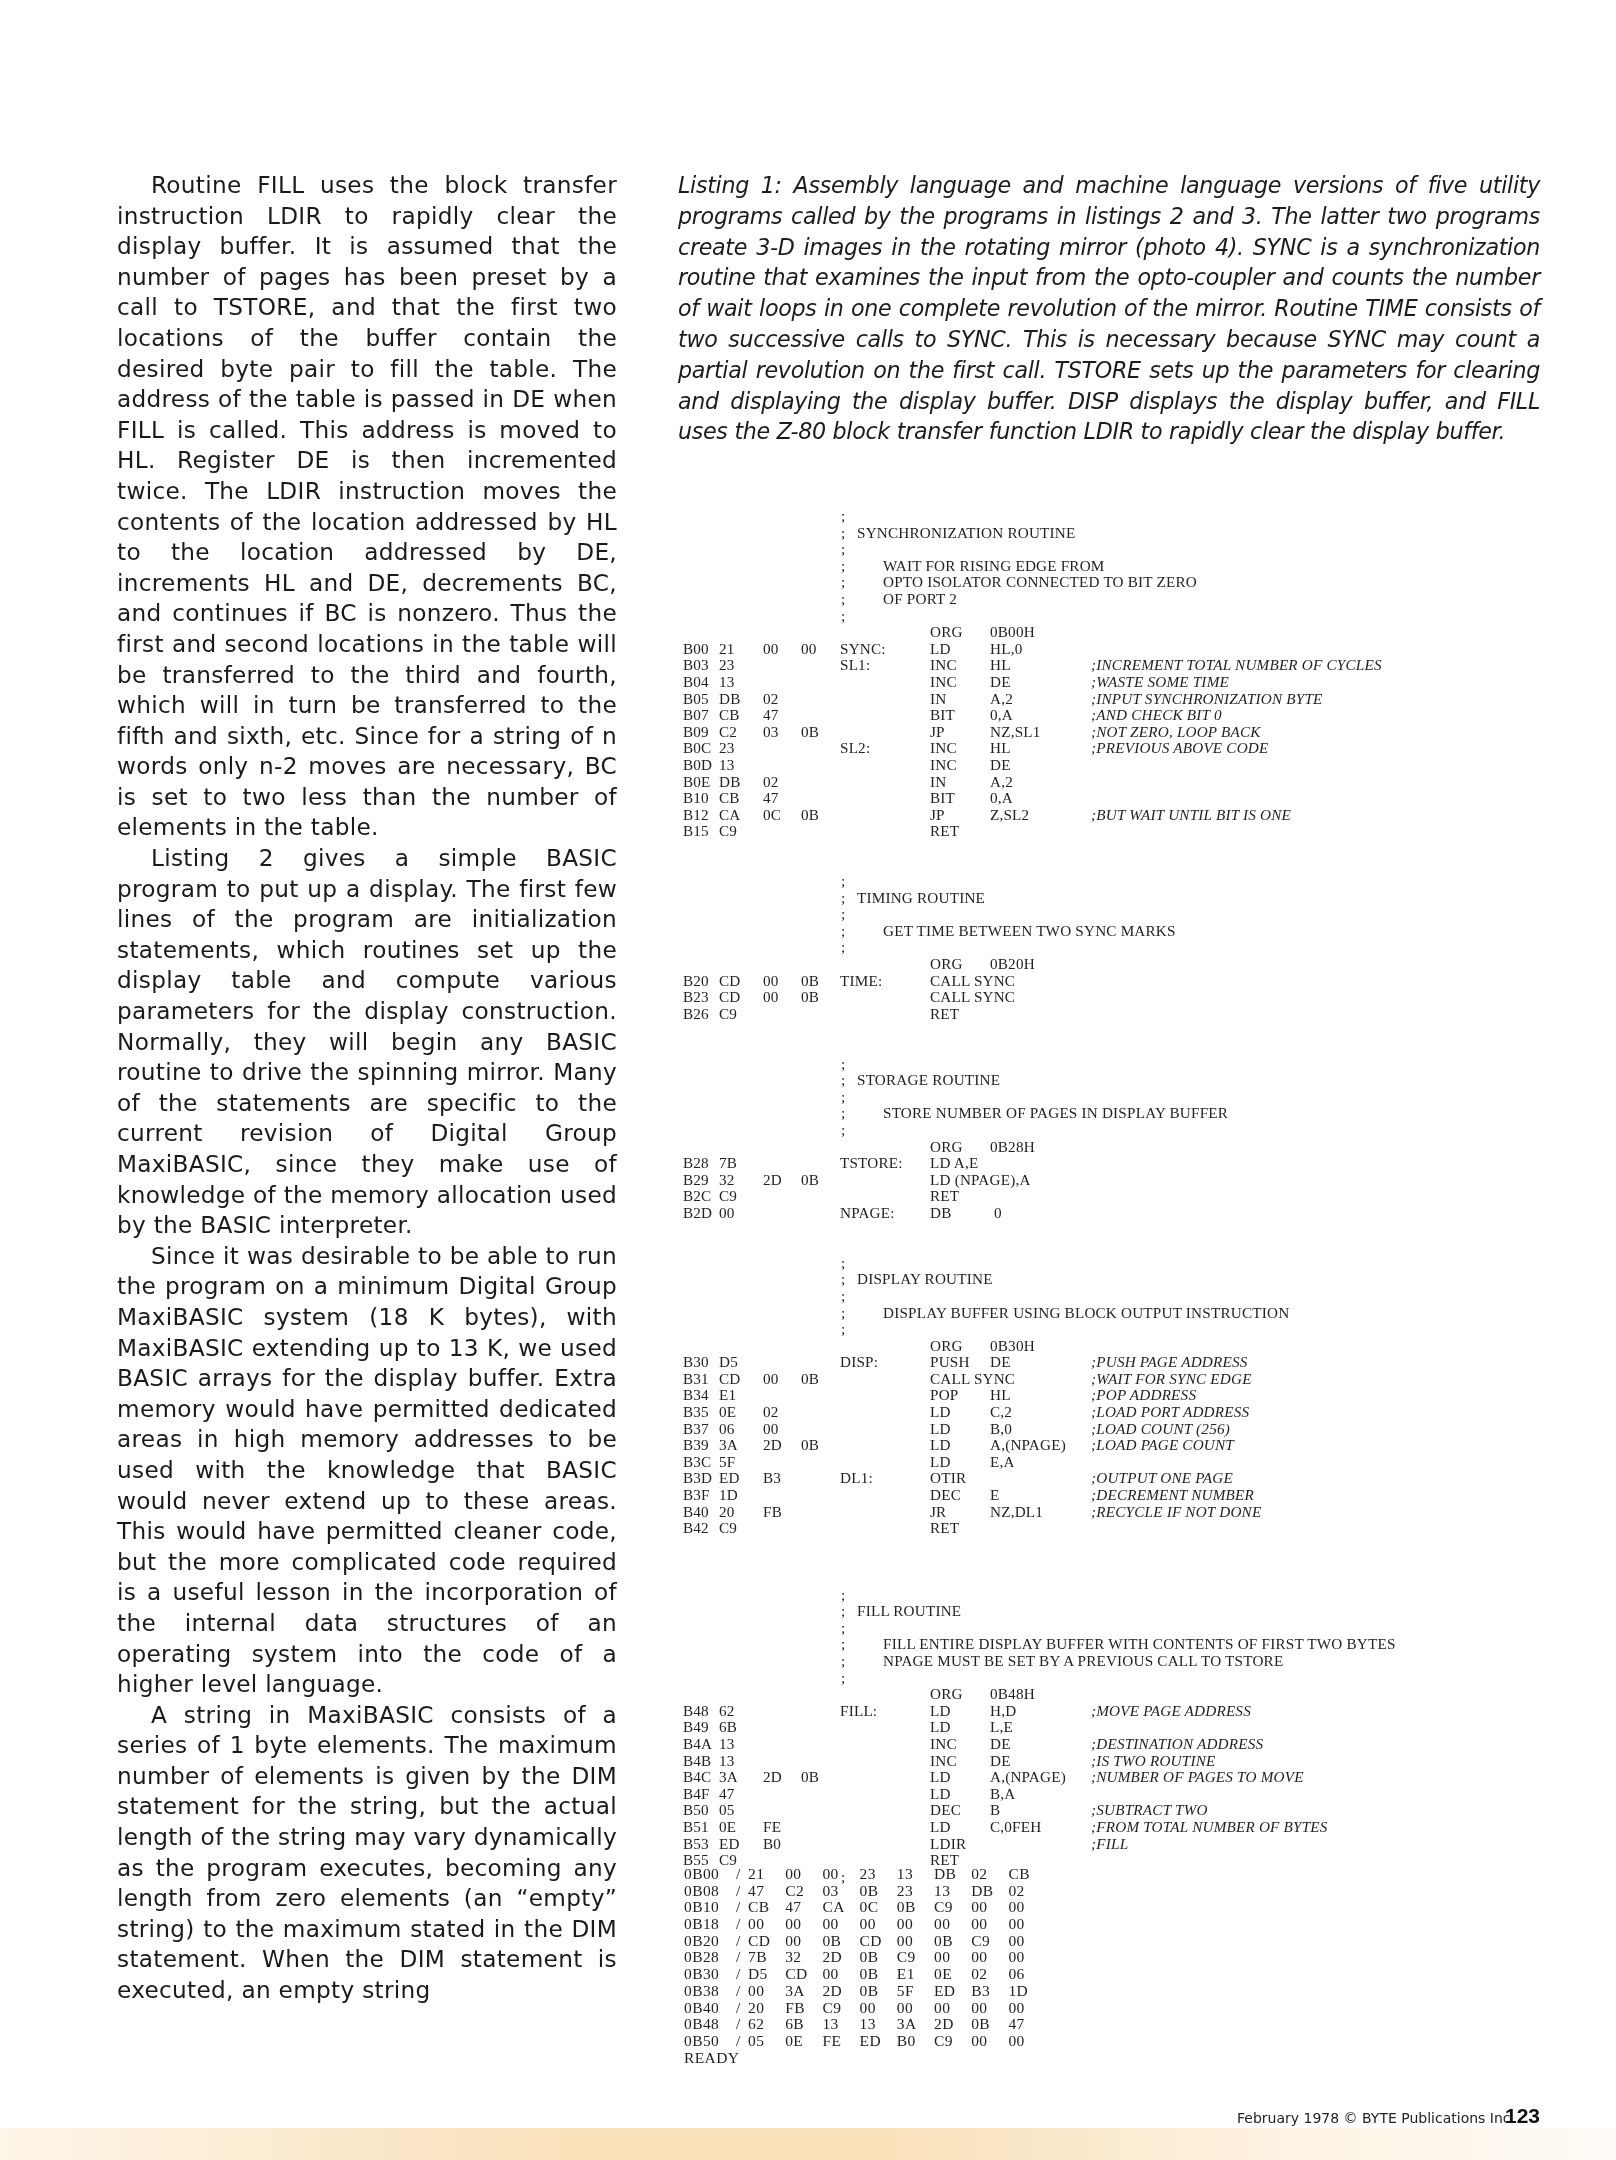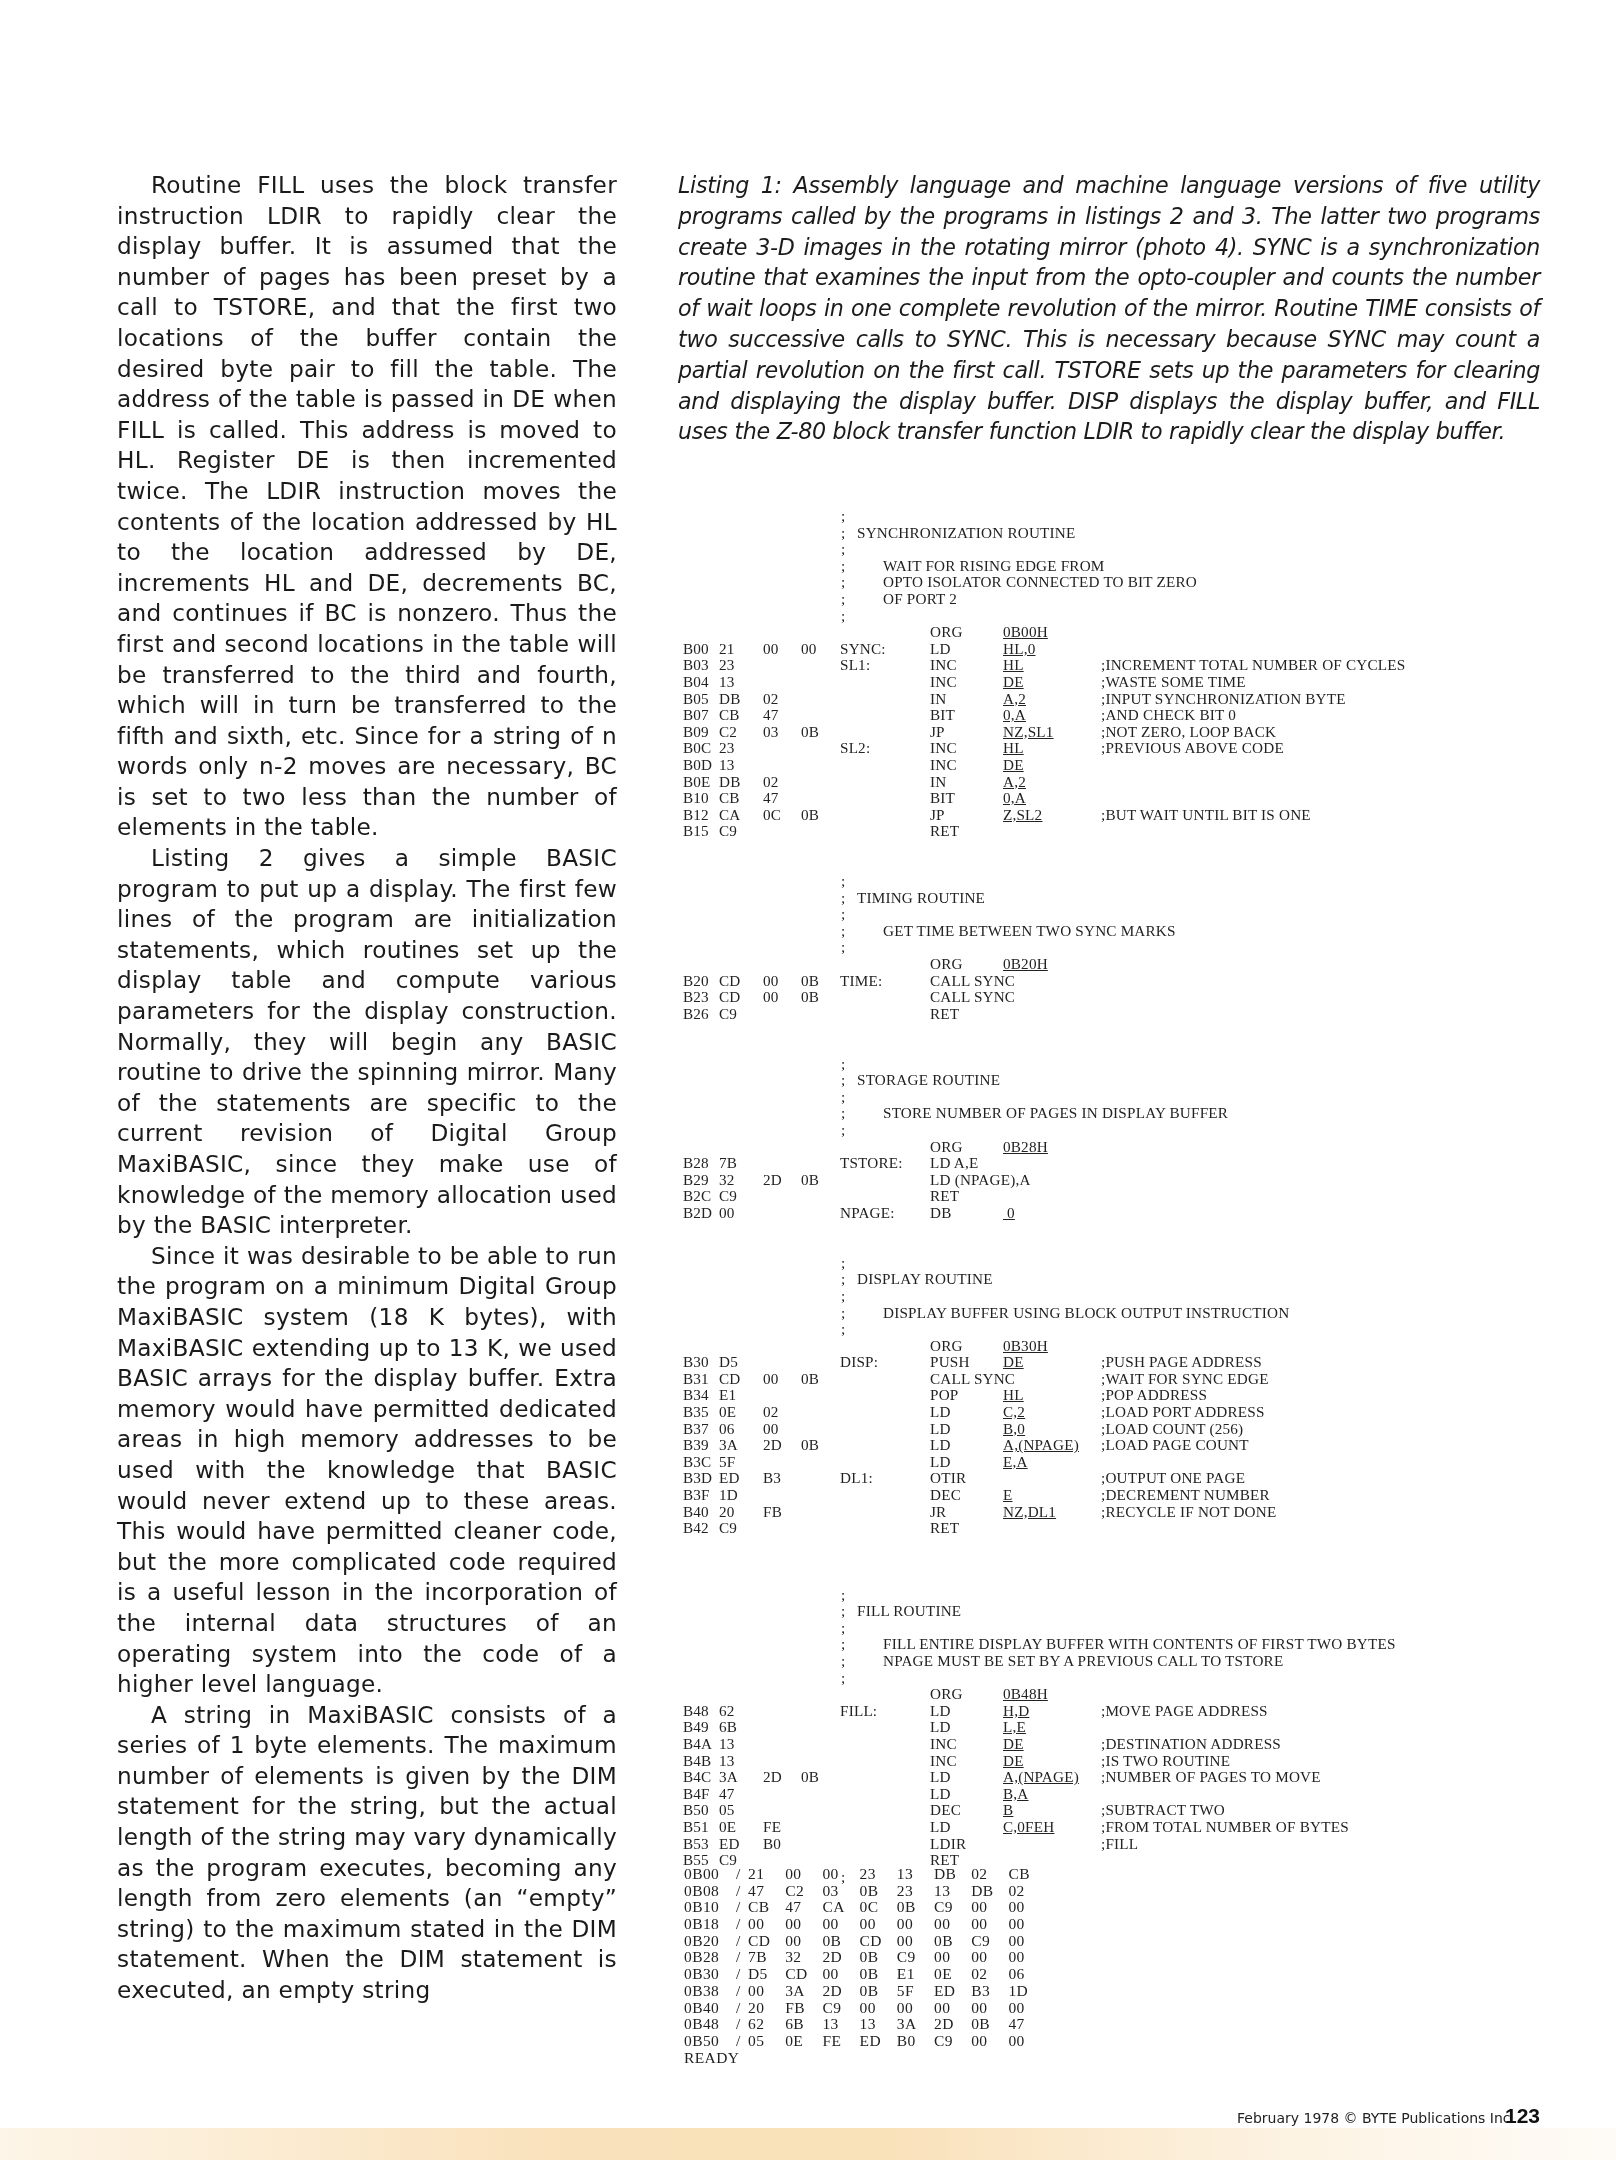--- a/index.html
+++ b/index.html
@@ -30,22 +30,22 @@
     font-family: "Liberation Serif", serif; font-size: 15.2px;
     line-height: 16.6px; color: #222; letter-spacing: 0.2px;
   }
   .block { position: relative; }
   .row { position: relative; height: 16.6px; white-space: pre; }
   .row span { position: absolute; top: 0; }
   .c-addr { left: 0; }
   .c-lab { left: 157px; }
   .c-semi { left: 158px; }
   .c-op { left: 247px; }
-  .c-arg { left: 320px; text-decoration: underline; }
-  .c-com { left: 418px; }
+  .c-arg { left: 307px; }
+  .c-com { left: 408px; font-style: italic; }
   .c-hdr { left: 174px; }
   .c-desc { left: 200px; }
   .spacer { height: 16.6px; }
   .dump {
     position: absolute; left: 684px; top: 1866px;
     font-family: "Liberation Serif", serif; font-size: 15.5px;
     line-height: 16.7px; color: #222; letter-spacing: 0.4px;
   }
   .dump-row { position: relative; height: 16.7px; white-space: pre; }
   .dump-row span { position: absolute; top: 0; }

